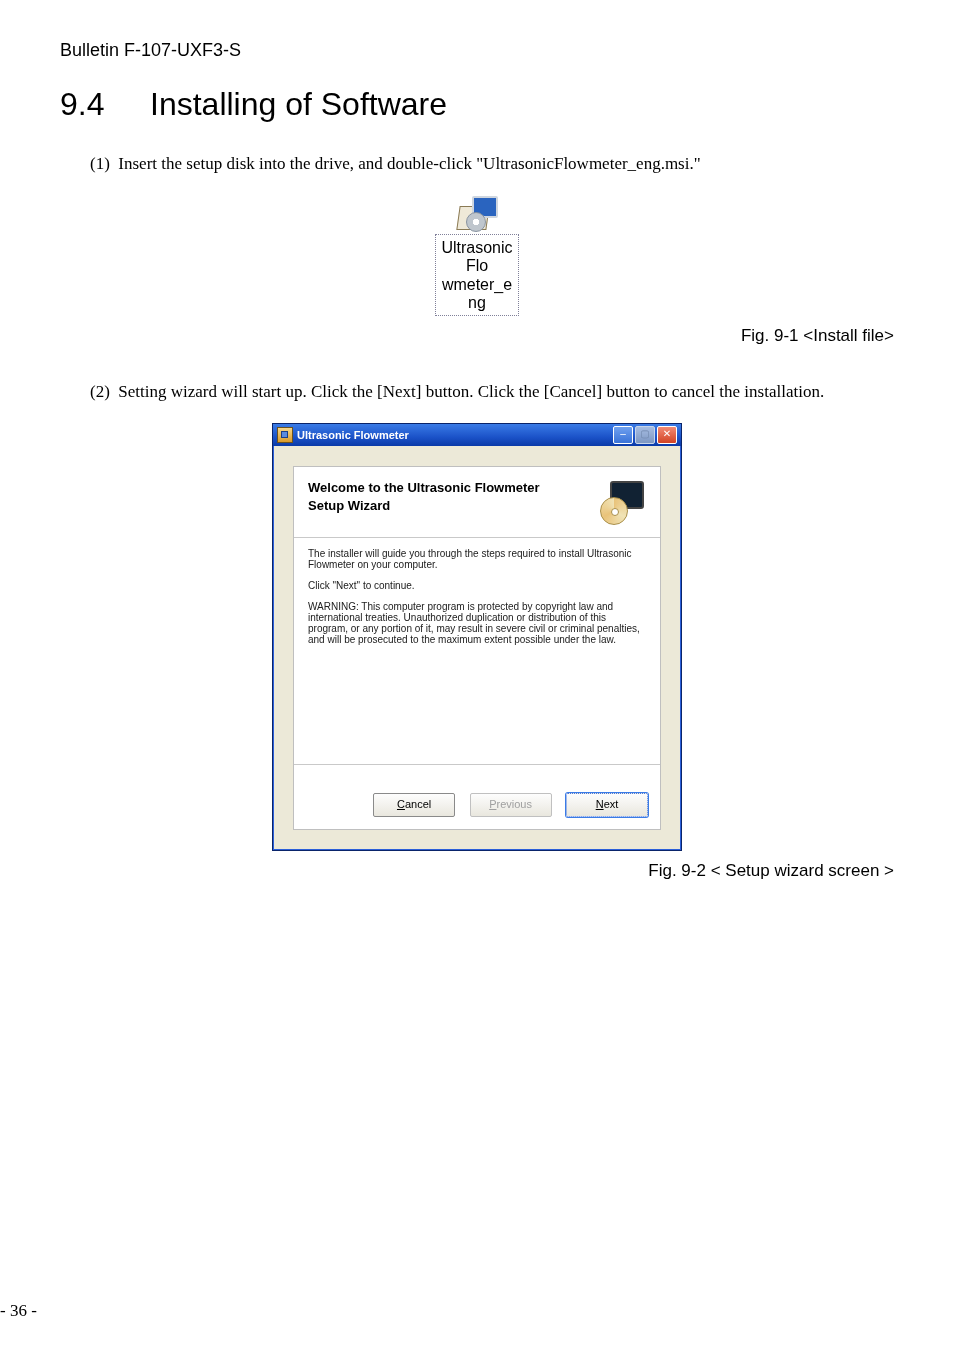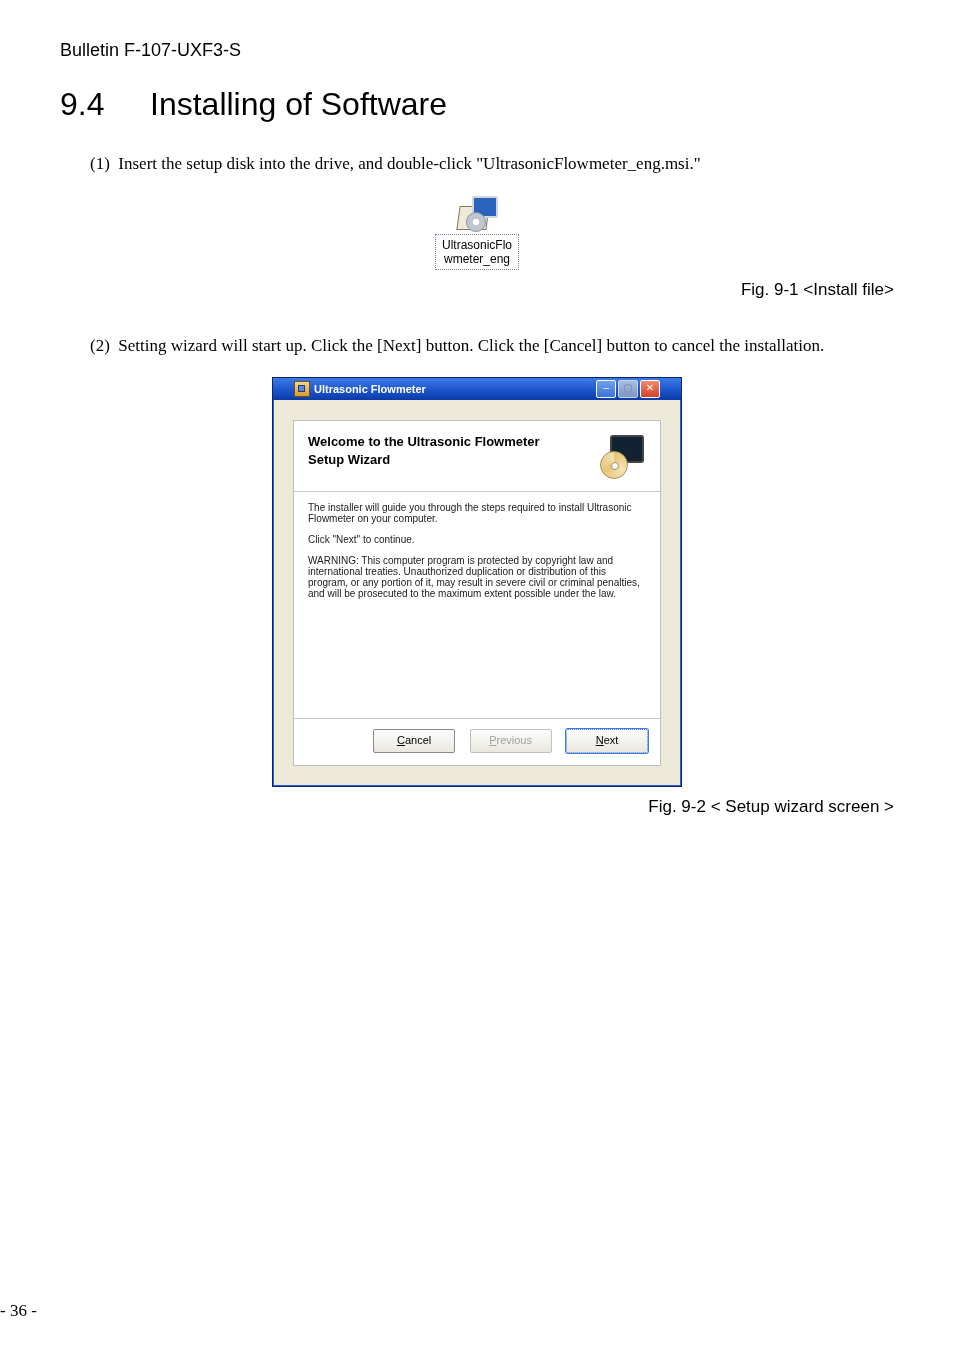--- a/index.html
+++ b/index.html
@@ -84,40 +84,40 @@
   }
   .msi-cd {
     position: absolute;
     left: 10px; bottom: 0;
     width: 18px; height: 18px;
     border-radius: 50%;
     background: radial-gradient(circle at 50% 50%, #fff 0 25%, #bfc6cd 26% 100%);
     border: 1px solid #8892a0;
   }
   .install-file .filename {
-    font-size: 12px;
+    font-size: 16px;
     line-height: 1.15;
     word-break: break-all;
   }
 
   
   .window {
     width: 408px;
     margin: 20px auto 8px auto;
     border: 1px solid #0a246a;
     background: #ece9d8;
     box-shadow: 0 0 0 1px #2b5fd9 inset;
     font-family: Tahoma, Arial, sans-serif;
   }
   .titlebar {
     height: 22px;
     background: linear-gradient(to bottom, #3a7be6 0%, #1b52c8 60%, #0a3aa8 100%);
     display: flex;
     align-items: center;
-    padding: 0 21px;
+    padding: 0 4px;
   }
   .titlebar .title-icon {
     width: 14px; height: 14px;
     background: linear-gradient(#f7d78a, #d99b2c);
     border: 1px solid #6b5220;
     margin-right: 4px;
     position: relative;
   }
   .titlebar .title-icon::after{
     content:"";
@@ -195,21 +195,21 @@
     padding: 10px 14px 6px 14px;
     font-size: 10px;
     color: #202020;
     min-height: 210px;
     background:#fff;
   }
   .win-body p { margin: 0 0 10px 0; }
   .warn { margin-top: 80px; font-size: 10px; }
 
   .win-footer {
-    padding: 10px 12px 12px 12px;
+    padding: 28px 12px 12px 12px;
     text-align: right;
     background:#fff;
     border-top: 1px solid #c9c9c9;
   }
   .wiz-btn {
     display: inline-block;
     width: 80px;
     height: 22px;
     line-height: 20px;
     font-size: 11px;

